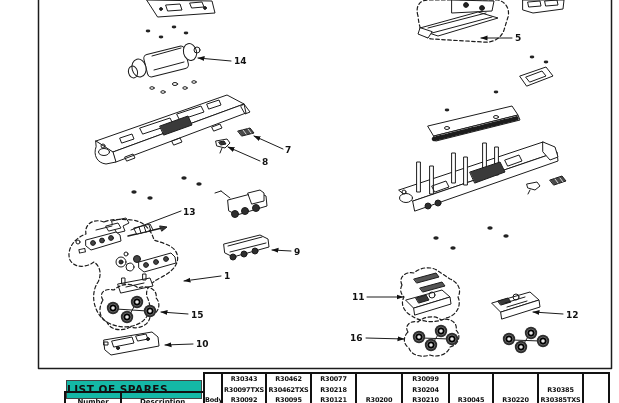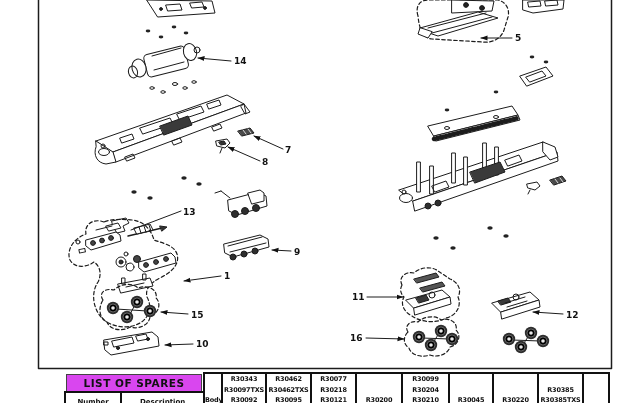--- a/index.html
+++ b/index.html
@@ -3,22 +3,22 @@
 <meta charset="utf-8">
 <style>
   html,body{margin:0;padding:0;background:#fff;}
   .screen{position:relative;width:619px;height:403px;background:#fff;overflow:hidden;
           font-family:"DejaVu Sans", sans-serif;color:#111;}
   svg g.art line, svg g.art path, svg g.art rect, svg g.art circle, svg g.art ellipse{
       stroke:#1c1c1c; fill:none; stroke-width:1; stroke-linejoin:round; stroke-linecap:round;}
   svg text.lbl{font-family:"DejaVu Sans",sans-serif;font-size:9px;font-weight:bold;fill:#111;}
   
   .spares{position:absolute;left:0;top:370px;width:619px;height:40px;}
-  .band{position:absolute;left:66px;top:4px;width:134px;height:17px;background:#d946ef;
-        border:1px solid #444;font-size:10.5px;font-weight:bold;text-align:center;line-height:17px;
+  .band{position:absolute;left:66px;top:10px;width:134px;height:17px;background:#14b8a6;
+        border:1px solid #444;font-size:10.5px;font-weight:bold;text-align:left;line-height:17px;
         letter-spacing:.5px;}
   .ndrow{position:absolute;left:64px;top:21px;width:139px;height:20px;display:flex;
          border-top:2px solid #111;border-left:2px solid #111;box-sizing:border-box;}
   .ndrow .cell{box-sizing:border-box;border-right:2px solid #111;font-size:7px;font-weight:bold;
                text-align:center;padding-top:5px;overflow:hidden;white-space:nowrap;}
   .codes{position:absolute;left:203px;top:2px;width:407px;height:38px;display:flex;
          border-top:2px solid #111;box-sizing:border-box;}
   .codes .col{box-sizing:border-box;border-left:2px solid #111;padding-top:1px;overflow:hidden;}
   .codes .col:last-child{border-right:2px solid #111;}
   .codes .l{height:10.5px;font-size:6.5px;font-weight:bold;text-align:center;

